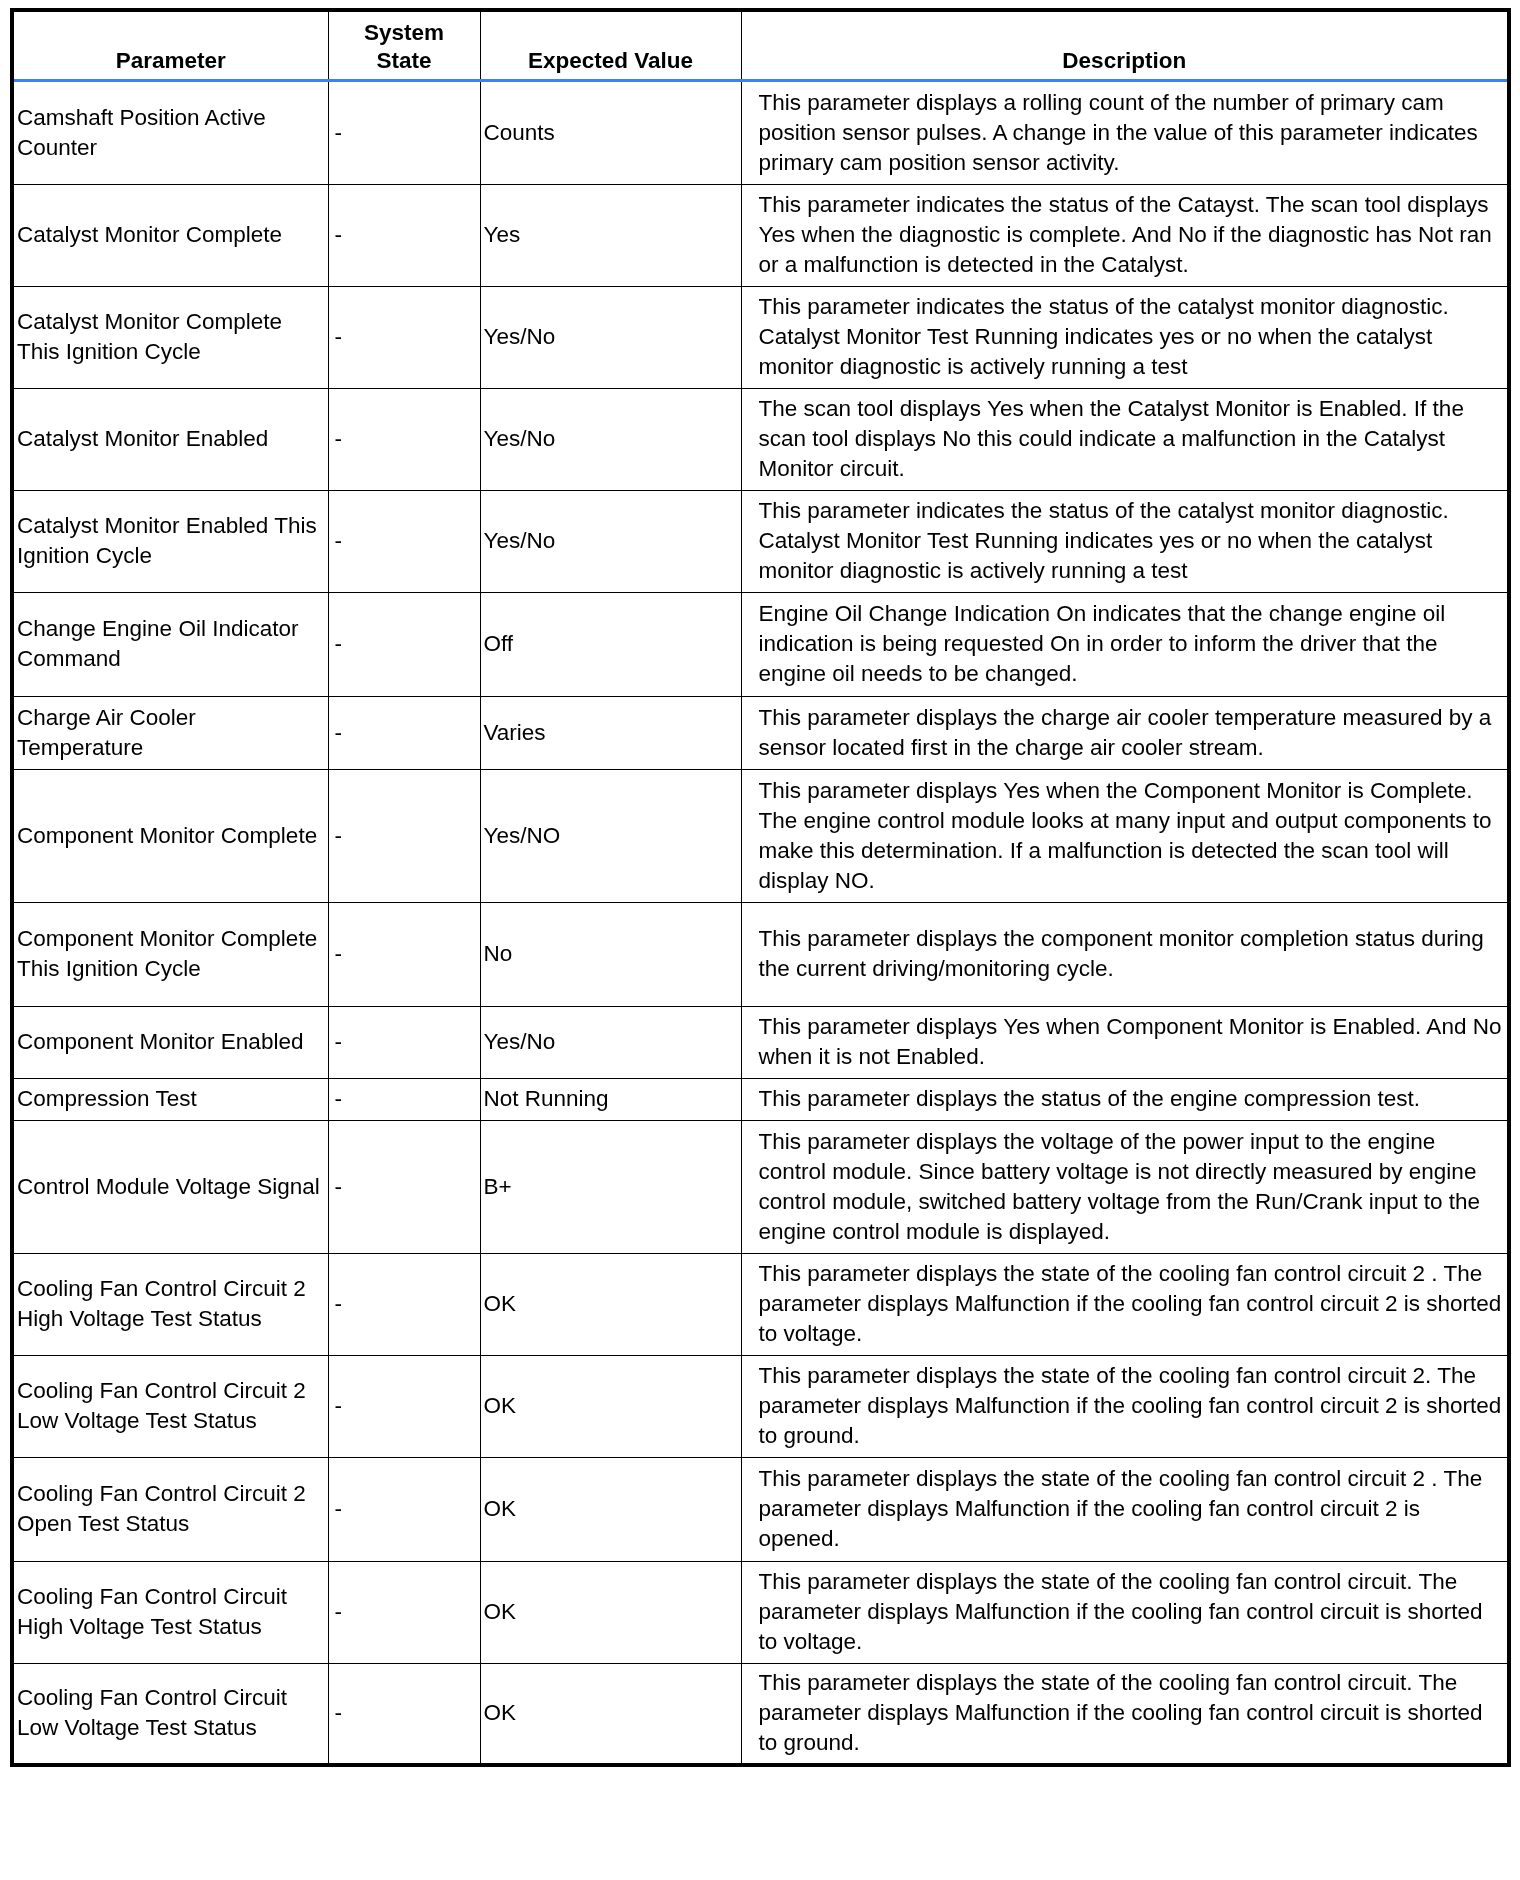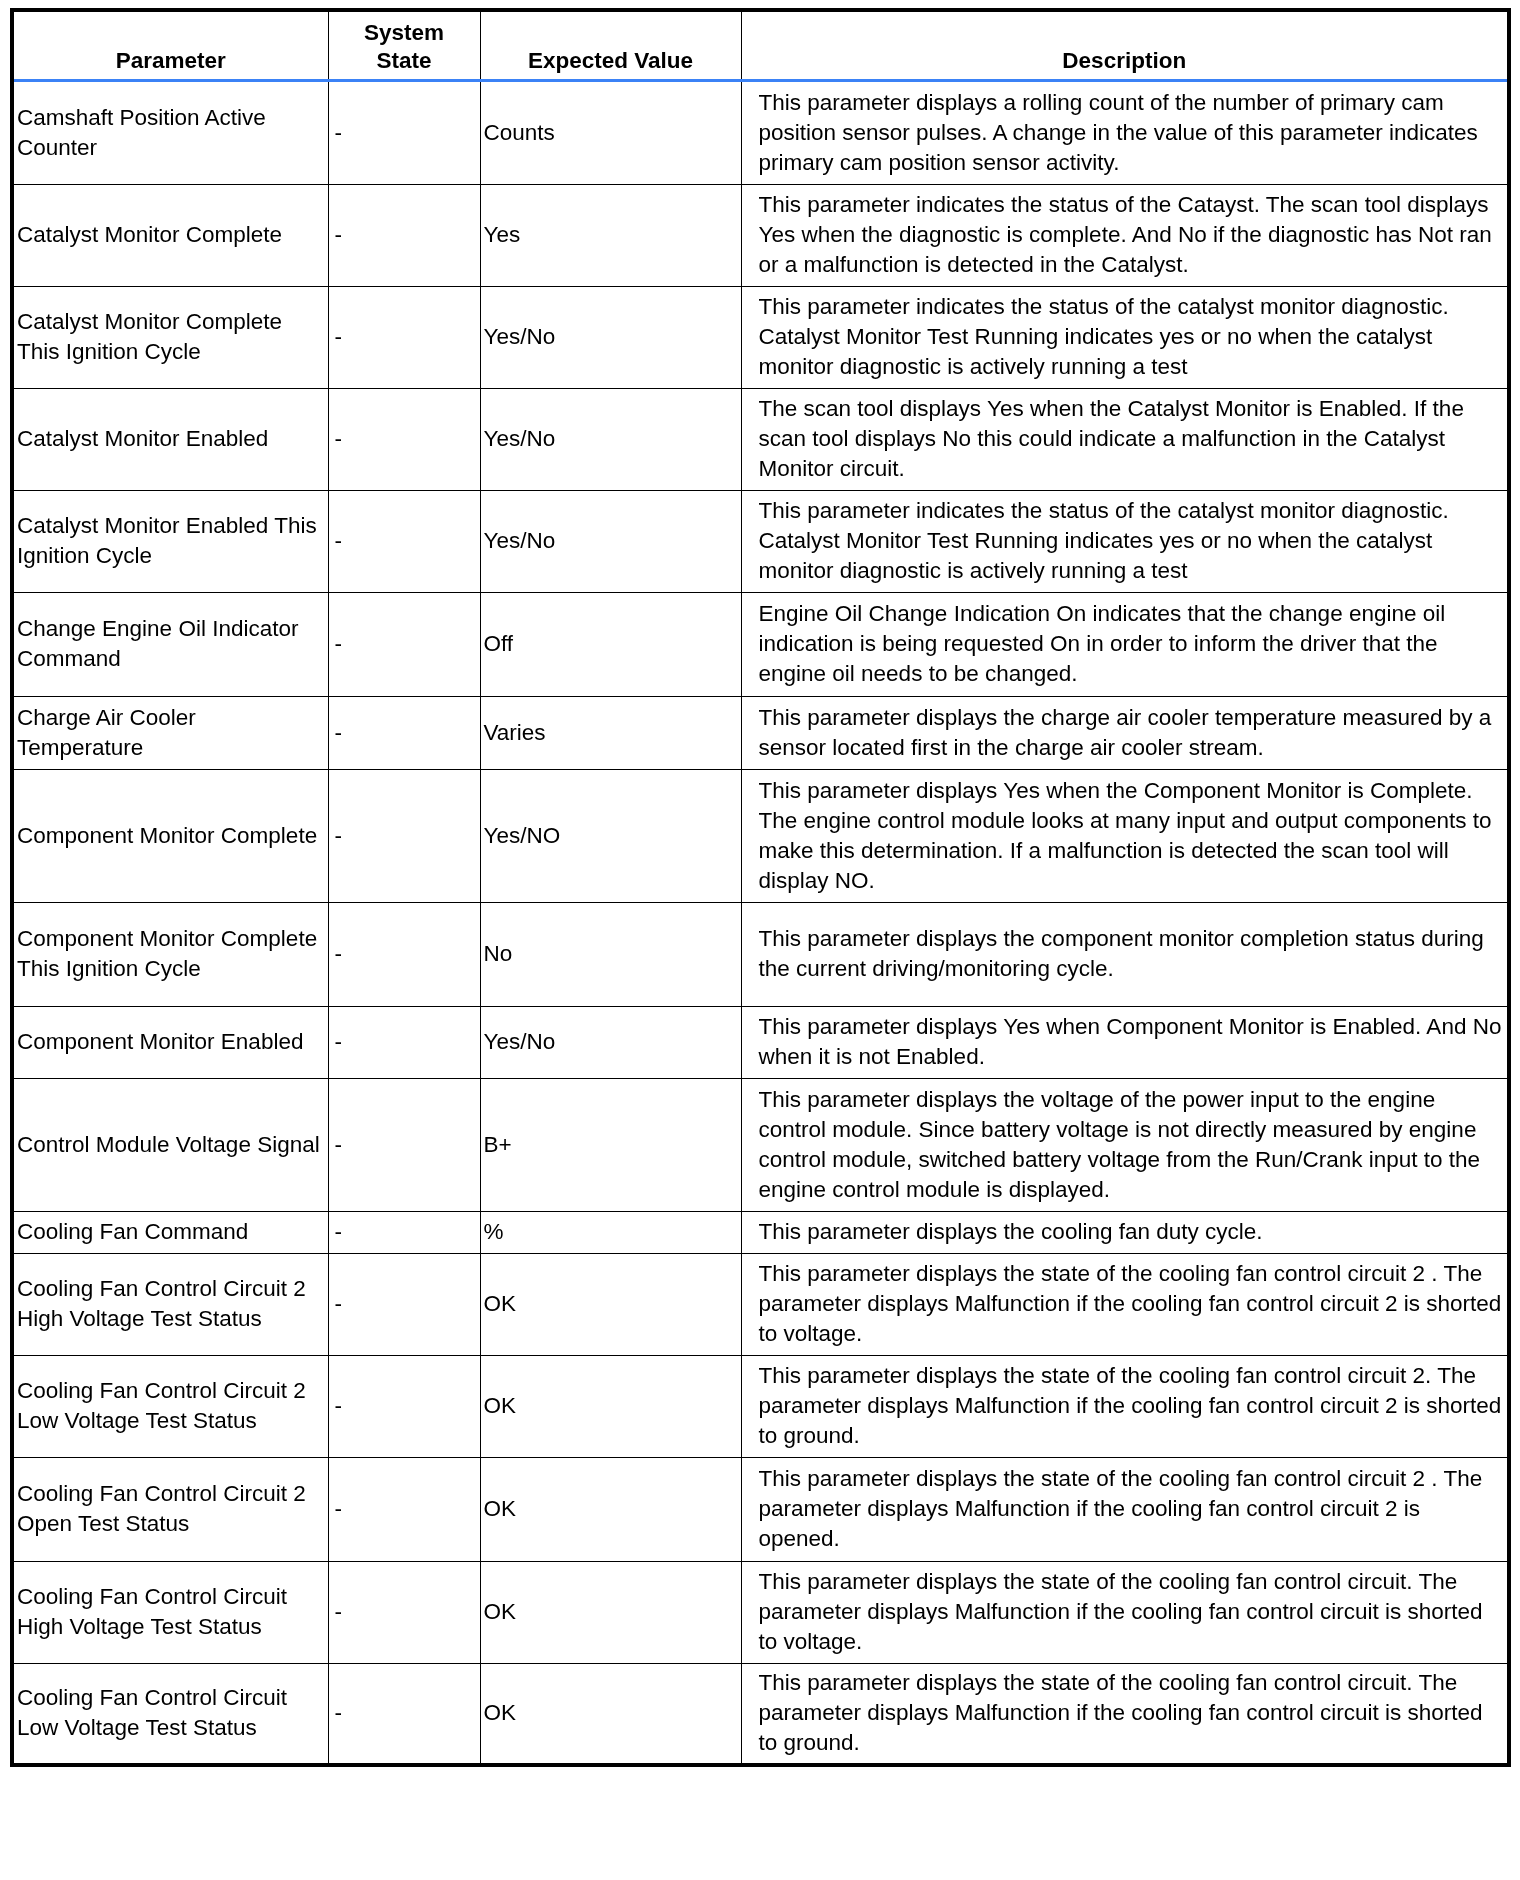--- a/index.html
+++ b/index.html
@@ -109,31 +109,31 @@
         <td class="state">-</td>
         <td>No</td>
         <td class="desc">This parameter displays the component monitor completion status during the current driving/monitoring cycle.</td>
       </tr>
       <tr style="height: 72px;">
         <td>Component Monitor Enabled</td>
         <td class="state">-</td>
         <td>Yes/No</td>
         <td class="desc">This parameter displays Yes when Component Monitor is Enabled. And No when it is not Enabled.</td>
       </tr>
+      <tr style="height: 42px;">
+        <td>Compression Test</td>
+        <td class="state">-</td>
+        <td>Not Running</td>
+        <td class="desc">This parameter displays the status of the engine compression test.</td>
+      </tr>
       <tr style="height: 133px;">
         <td>Control Module Voltage Signal</td>
         <td class="state">-</td>
         <td>B+</td>
         <td class="desc">This parameter displays the voltage of the power input to the engine control module. Since battery voltage is not directly measured by engine control module, switched battery voltage from the Run/Crank input to the engine control module is displayed.</td>
-      </tr>
-      <tr style="height: 42px;">
-        <td>Cooling Fan Command</td>
-        <td class="state">-</td>
-        <td>%</td>
-        <td class="desc">This parameter displays the cooling fan duty cycle.</td>
       </tr>
       <tr style="height: 102px;">
         <td>Cooling Fan Control Circuit 2 High Voltage Test Status</td>
         <td class="state">-</td>
         <td>OK</td>
         <td class="desc">This parameter displays the state of the cooling fan control circuit 2 . The parameter displays Malfunction if the cooling fan control circuit 2 is shorted to voltage.</td>
       </tr>
       <tr style="height: 102px;">
         <td>Cooling Fan Control Circuit 2 Low Voltage Test Status</td>
         <td class="state">-</td>

